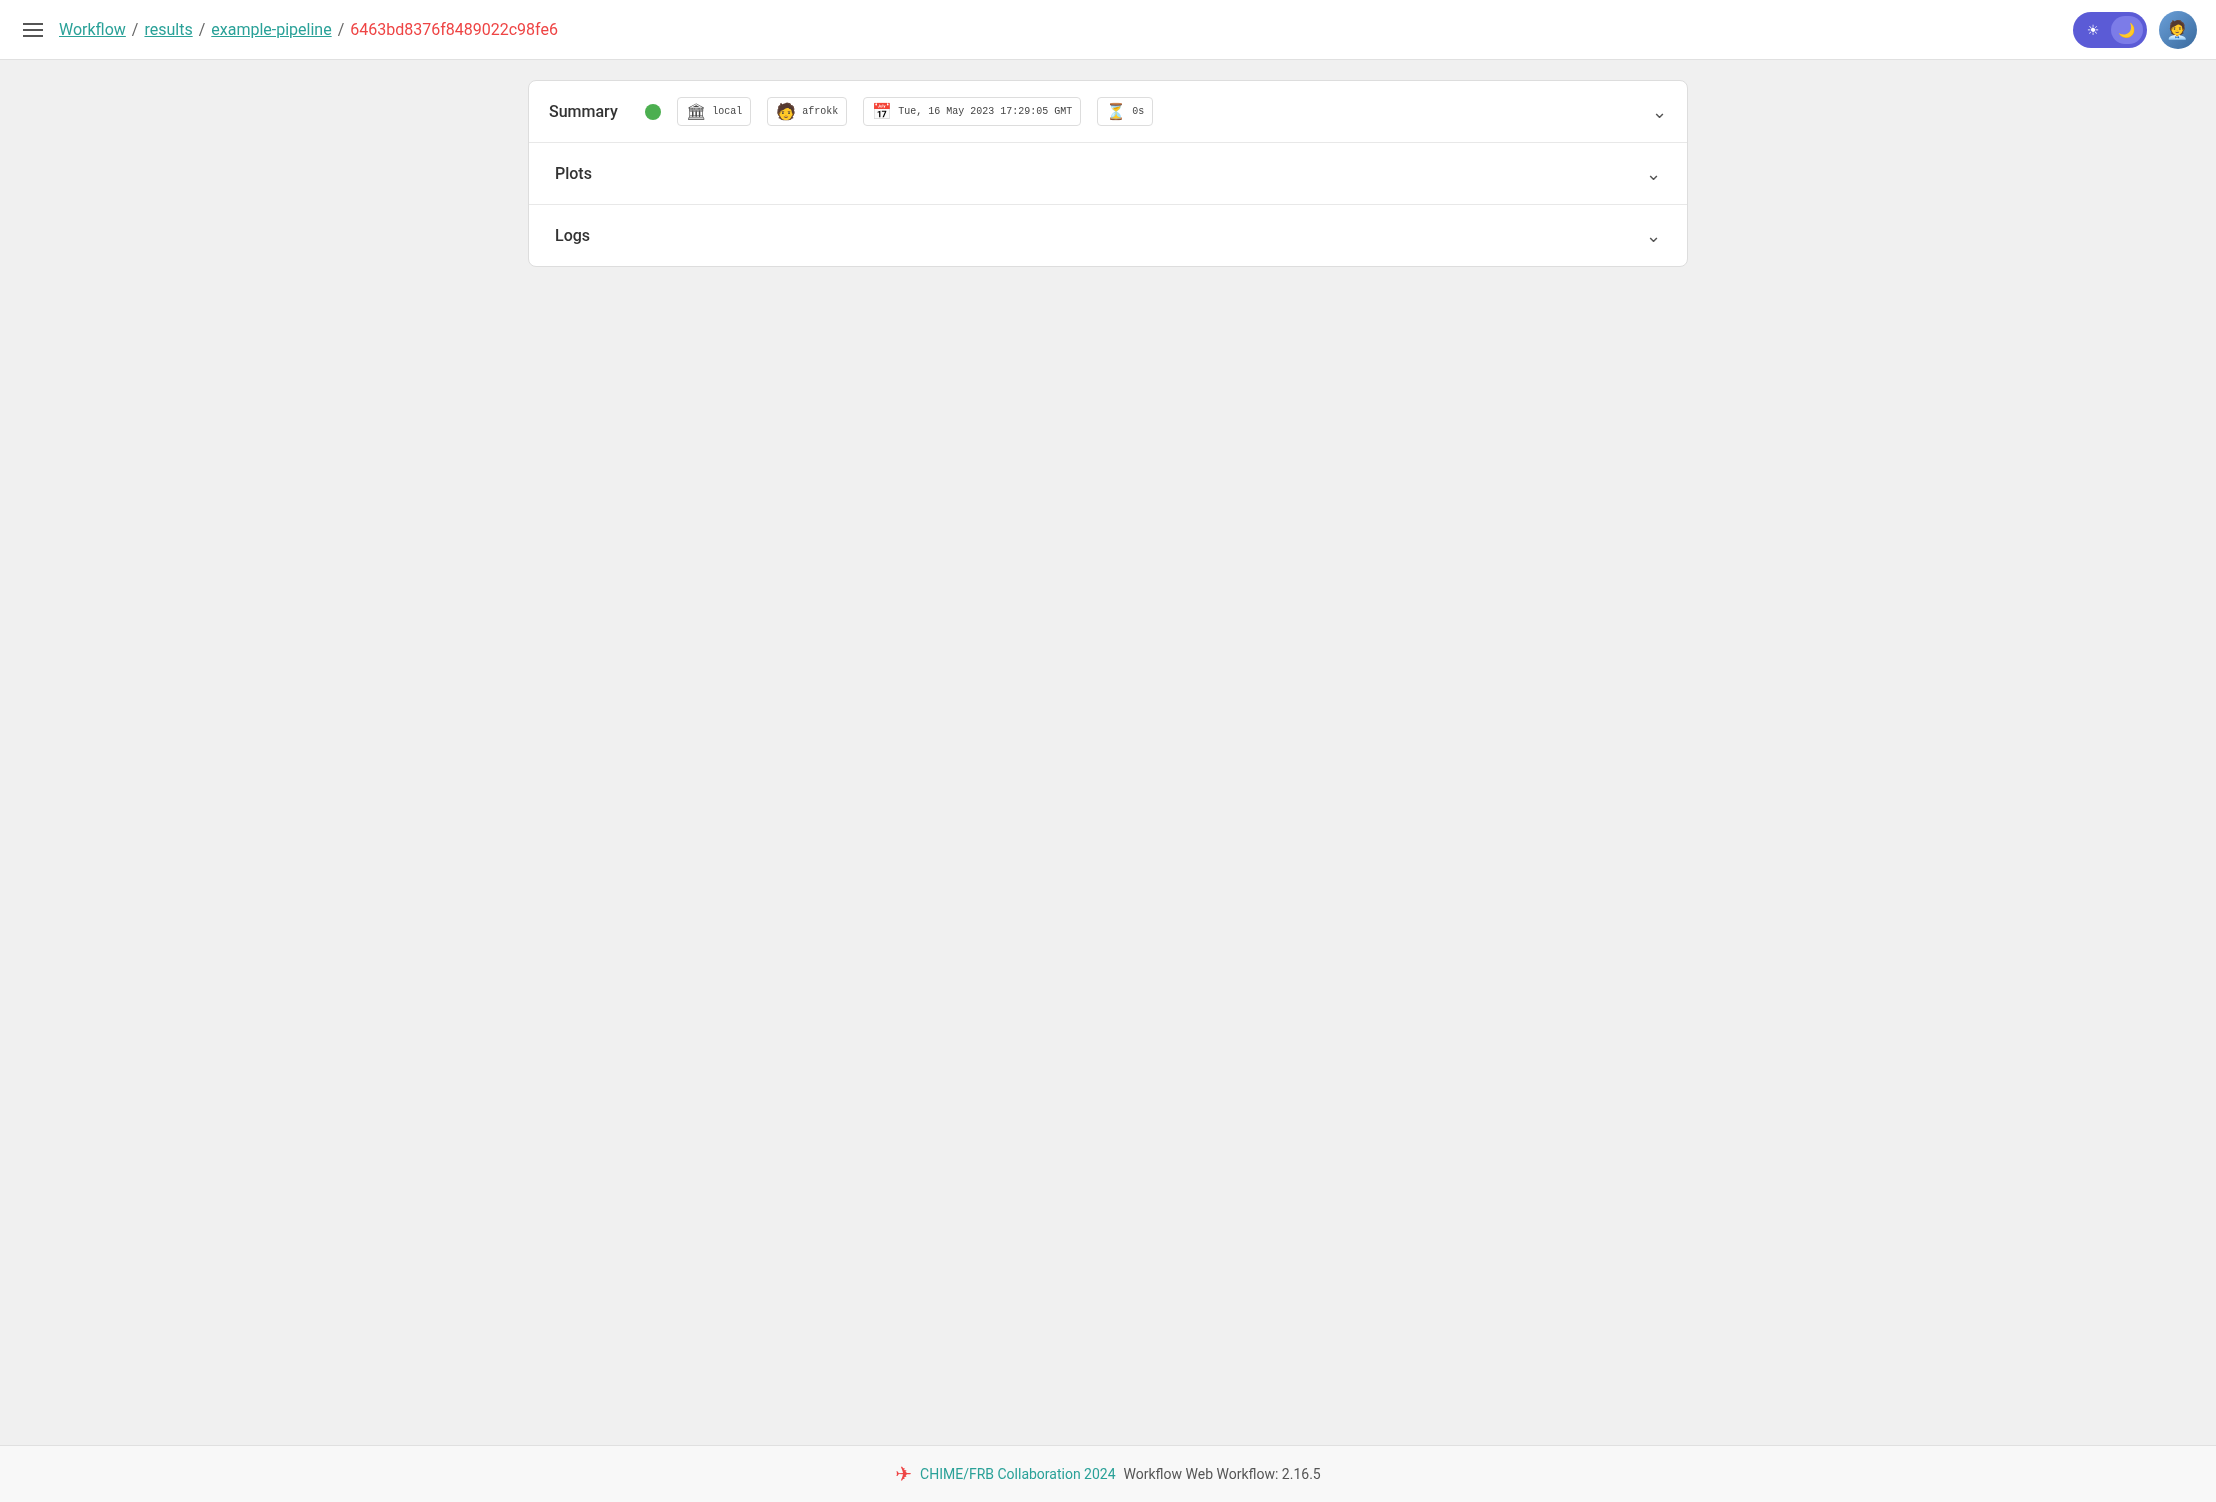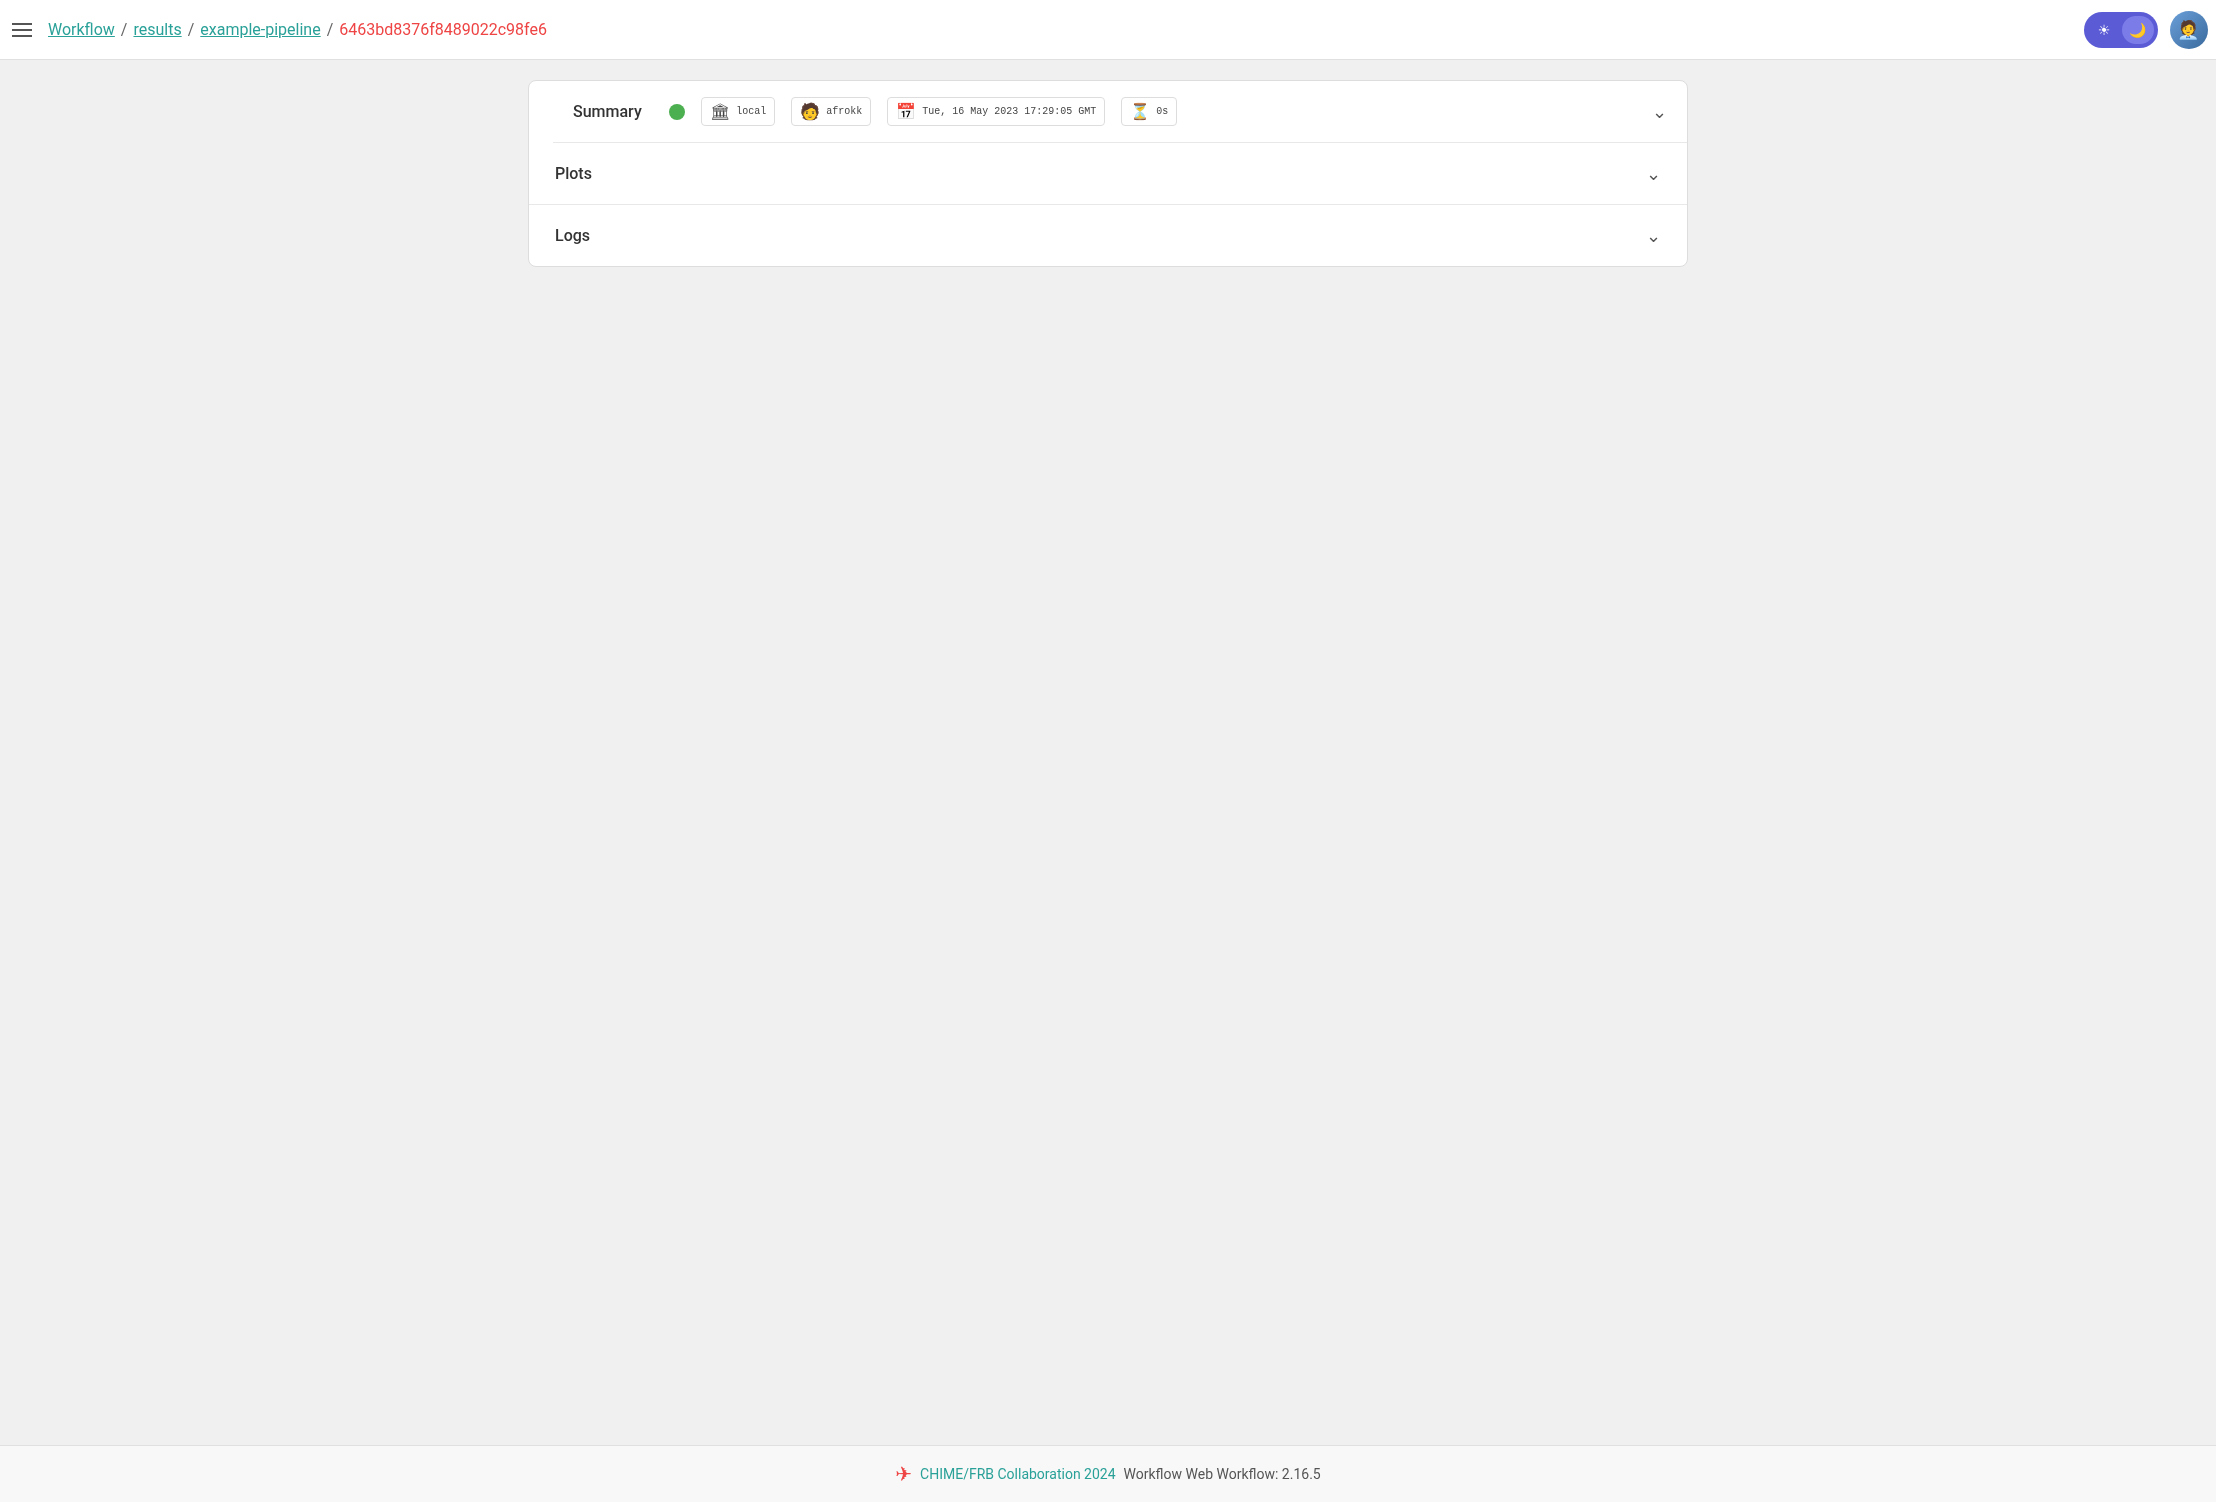--- a/index.html
+++ b/index.html
@@ -13,21 +13,21 @@
       background-color: #f0f0f0;
       min-height: 100vh;
       display: flex;
       flex-direction: column;
     }
 
     
     .header {
       background-color: #ffffff;
       border-bottom: 1px solid #e0e0e0;
-      padding: 0 8px;
+      padding: 0 19px;
       height: 60px;
       display: flex;
       align-items: center;
       justify-content: space-between;
       position: sticky;
       top: 0;
       z-index: 100;
     }
 
     .header-left {
@@ -134,21 +134,20 @@
       overflow: hidden;
     }
 
     
     .summary-row {
       display: flex;
       align-items: center;
       padding: 16px 20px;
       gap: 16px;
       border-bottom: 1px solid #e8e8e8;
-      margin-left: 24px;
     }
 
     .summary-label {
       font-size: 16px;
       font-weight: 500;
       color: #333;
       min-width: 80px;
     }
 
     .status-dot {

